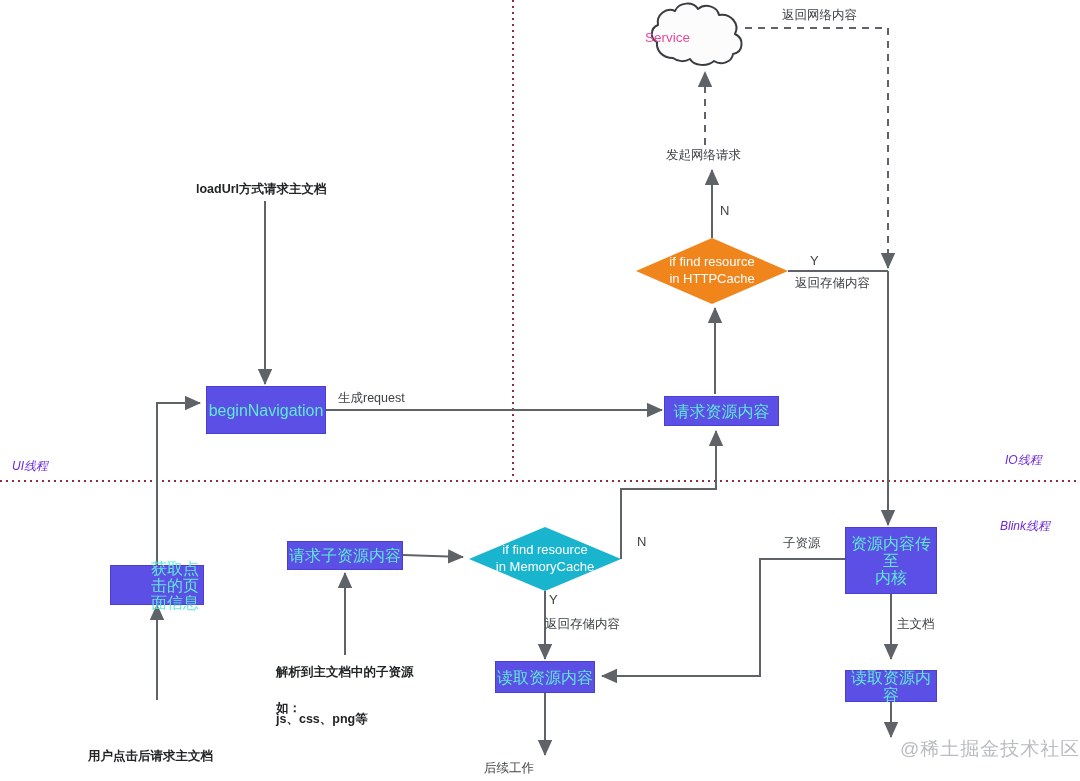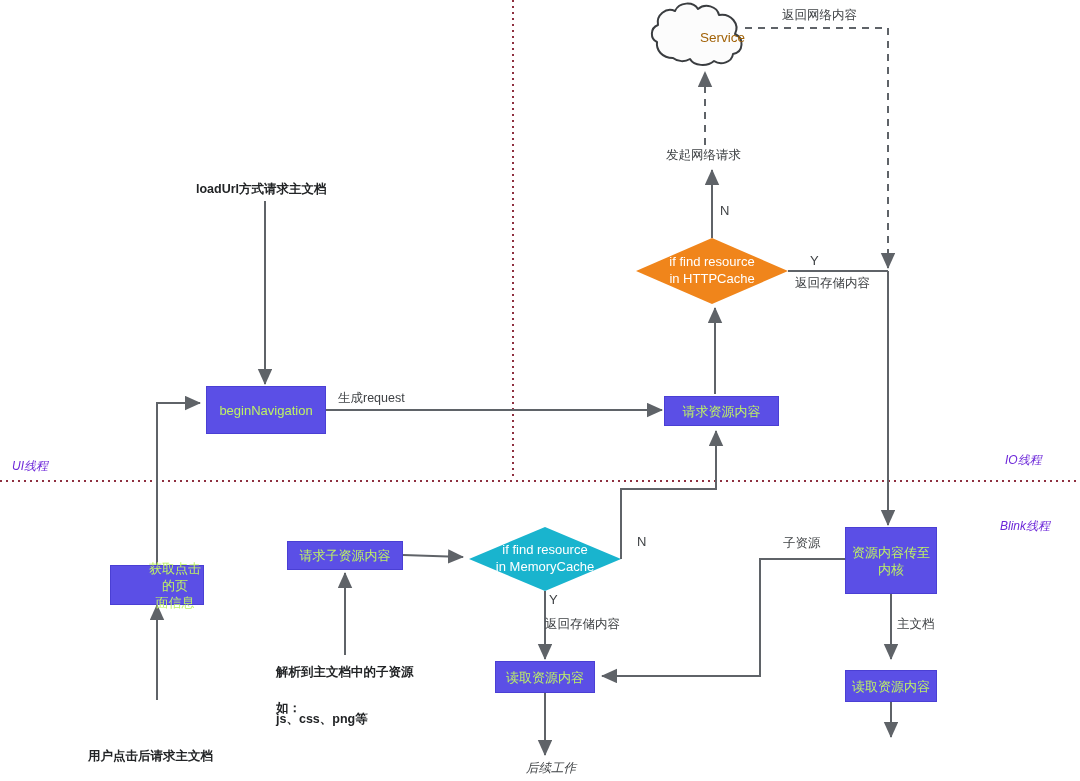--- a/index.html
+++ b/index.html
@@ -21,22 +21,22 @@
     top: 0;
     width: 1080px;
     height: 781px;
   }
   .node {
     position: absolute;
     display: flex;
     align-items: center;
     justify-content: center;
     text-align: center;
-    color: #bef264;
-    font-size: 13px;
+    color: #5eead4;
+    font-size: 16px;
     line-height: 17px;
     box-sizing: border-box;
   }
   .node.purple {
     background: #5B4FE6;
     border: 1px solid #4a3fd4;
   }
   .label {
     position: absolute;
     color: #3f4245;
@@ -62,23 +62,23 @@
   .diamond-text {
     position: absolute;
     color: #ffffff;
     font-size: 13px;
     line-height: 17px;
     text-align: center;
     pointer-events: none;
   }
   .cloud-text {
     position: absolute;
-    color: #a16207;
+    color: #ec4899;
     font-size: 13.5px;
-    text-align: right;
+    text-align: left;
     width: 100px;
   }
   .watermark {
     position: absolute;
     color: #b9bcc0;
     font-size: 19px;
     letter-spacing: 1px;
     white-space: nowrap;
   }
 </style>
@@ -194,31 +194,32 @@
   <div class="label" style="left:897px; top:616px;">主文档</div>
 
   <div class="label bold" style="left:88px; top:748px;">用户点击后请求主文档</div>
 
   <div class="label bold" style="left:276px; top:664px;">解析到主文档中的子资源</div>
 
   <div class="label bold" style="left:276px; top:700px;">如：</div>
 
   <div class="label bold" style="left:276px; top:711px;">js、css、png等</div>
 
-  <div class="label" style="left:526px; top:760px;font-style:italic;">后续工作</div>
+  <div class="label" style="left:484px; top:760px;">后续工作</div>
 
 
   <div class="branch" style="left:720px; top:203px;">N</div>
 
   <div class="branch" style="left:810px; top:253px;">Y</div>
 
   <div class="branch" style="left:637px; top:534px;">N</div>
 
   <div class="branch" style="left:549px; top:592px;">Y</div>
 
   <div class="lane" style="left:12px; top:458px;">UI线程</div>
 
   <div class="lane" style="left:1005px; top:452px;">IO线程</div>
 
   <div class="lane" style="left:1000px; top:495px;margin-top:23px;">Blink线程</div>
 
+  <div class="watermark" style="left:900px; top:736px;">@稀土掘金技术社区</div>
 
 </div>
 
 </body></html>

